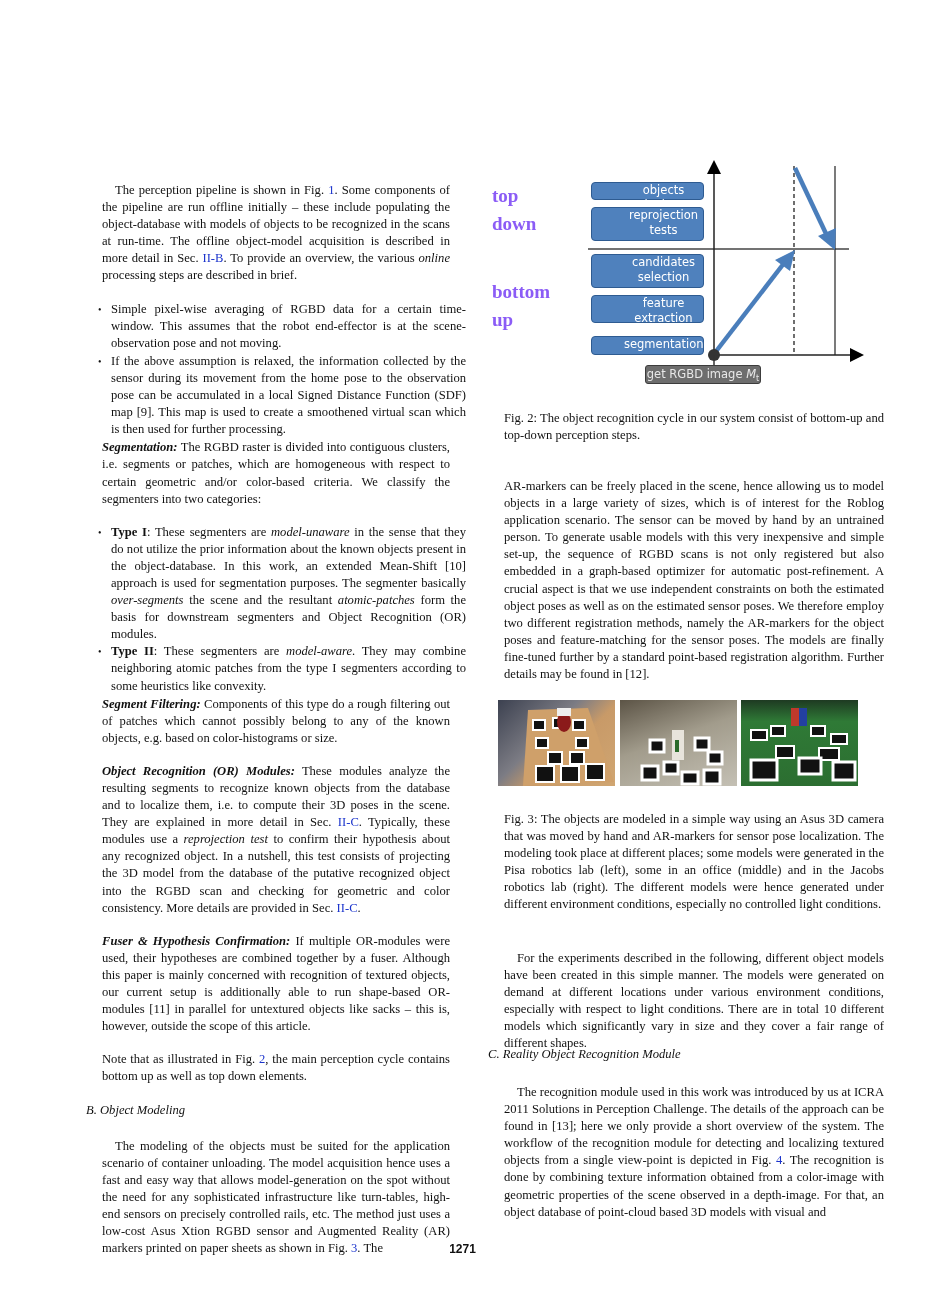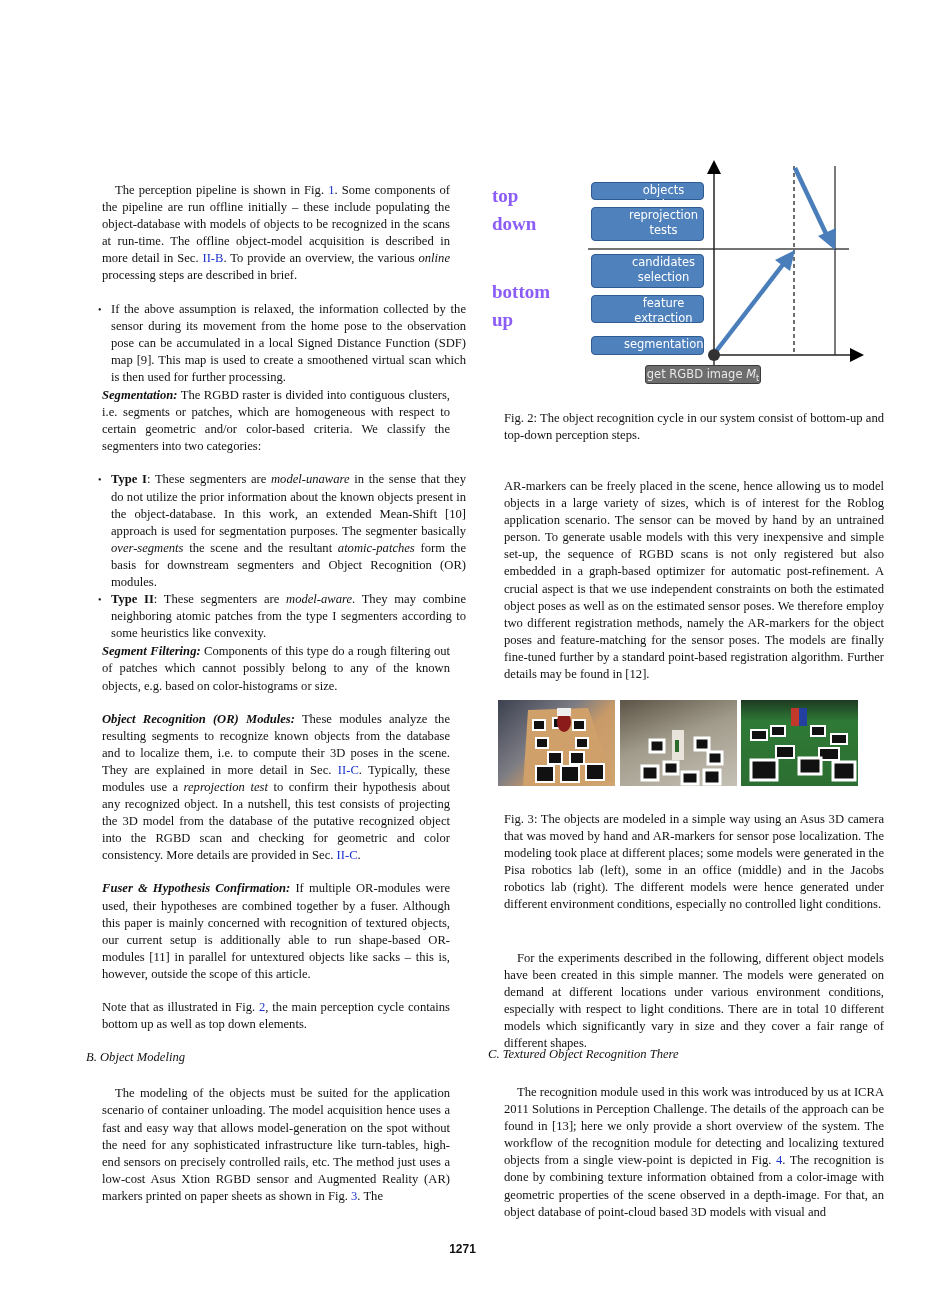--- a/index.html
+++ b/index.html
@@ -29,20 +29,21 @@
   
   .fig3 { position: absolute; top: 700px; height: 86px; }
 </style>
 </head>
 <body>
 
 <div class="col col-left" style="top:166px;">
   <p class="indent"><span>The perception pipeline is shown in Fig. </span><span class="link">1</span><span>. Some components of the pipeline are run offline initially – these include populating the object-database with models of objects to be recognized in the scans at run-time. The offline object-model acquisition is described in more detail in Sec. </span><span class="link">II-B</span><span>. To provide an overview, the various </span><i>online</i><span> processing steps are described in brief.</span></p>
 
   <ul style="margin-top:2px;">
+    <li>Simple pixel-wise averaging of RGBD data for a certain time-window. This assumes that the robot end-effector is at the scene-observation pose and not moving.</li>
     <li style="margin-top:1px;">If the above assumption is relaxed, the information collected by the sensor during its movement from the home pose to the observation pose can be accumulated in a local Signed Distance Function (SDF) map [9]. This map is used to create a smoothened virtual scan which is then used for further processing.</li>
   </ul>
 
   <p style="margin-top:1px;"><span class="runin">Segmentation:</span><span> The RGBD raster is divided into contiguous clusters, i.e. segments or patches, which are homogeneous with respect to certain geometric and/or color-based criteria. We classify the segmenters into two categories:</span></p>
   <ul style="margin-top:5px;">
     <li><b>Type I</b><span>: These segmenters are </span><i>model-unaware</i><span> in the sense that they do not utilize the prior information about the known objects present in the object-database. In this work, an extended Mean-Shift [10] approach is used for segmentation purposes. The segmenter basically </span><i>over-segments</i><span> the scene and the resultant </span><i>atomic-patches</i><span> form the basis for downstream segmenters and Object Recognition (OR) modules.</span></li>
     <li><b>Type II</b><span>: These segmenters are </span><i>model-aware</i><span>. They may combine neighboring atomic patches from the type I segmenters according to some heuristics like convexity.</span></li>
   </ul>
 
   <p style="margin-top:1px;"><span class="runin">Segment Filtering:</span><span> Components of this type do a rough filtering out of patches which cannot possibly belong to any of the known objects, e.g. based on color-histograms or size.</span></p>
@@ -156,17 +157,17 @@
     <rect x="92" y="62" width="22" height="18" fill="#111" stroke="#fff" stroke-width="3"></rect>
     <rect x="50" y="8" width="8" height="18" fill="#c0392b"></rect>
     <rect x="58" y="8" width="8" height="18" fill="#2340a0"></rect>
   </svg>
 </div>
 
 <p class="abs caption col" style="left:488px; top:795px; width:380px;">Fig. 3: The objects are modeled in a simple way using an Asus 3D camera that was moved by hand and AR-markers for sensor pose localization. The modeling took place at different places; some models were generated in the Pisa robotics lab (left), some in an office (middle) and in the Jacobs robotics lab (right). The different models were hence generated under different environment conditions, especially no controlled light conditions.</p>
 
 <p class="abs col indent" style="left:488px; top:934px; width:380px;">For the experiments described in the following, different object models have been created in this simple manner. The models were generated on demand at different locations under various environment conditions, especially with respect to light conditions. There are in total 10 different models which significantly vary in size and they cover a fair range of different shapes.</p>
 
-<p class="abs sec" style="left:488px; top:1046px; font-size:12.6px; line-height:17px;">C.  Textured Object Recognition There</p>
+<p class="abs sec" style="left:488px; top:1046px; font-size:12.6px; line-height:17px;">C.  Reality Object Recognition Module</p>
 
 <p class="abs col indent" style="left:488px; top:1068px; width:380px;"><span>The recognition module used in this work was introduced by us at ICRA 2011 Solutions in Perception Challenge. The details of the approach can be found in [13]; here we only provide a short overview of the system. The workflow of the recognition module for detecting and localizing textured objects from a single view-point is depicted in Fig. </span><span class="link">4</span><span>. The recognition is done by combining texture information obtained from a color-image with geometric properties of the scene observed in a depth-image. For that, an object database of point-cloud based 3D models with visual and</span></p>
 
 <div class="page-num">1271</div>
 
 </body></html>

